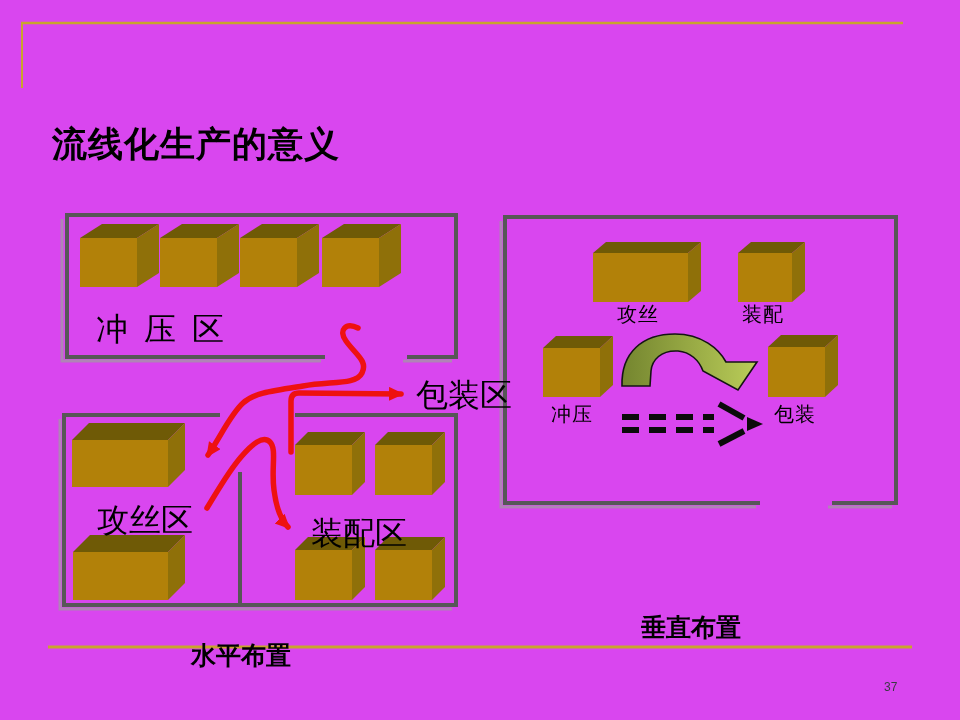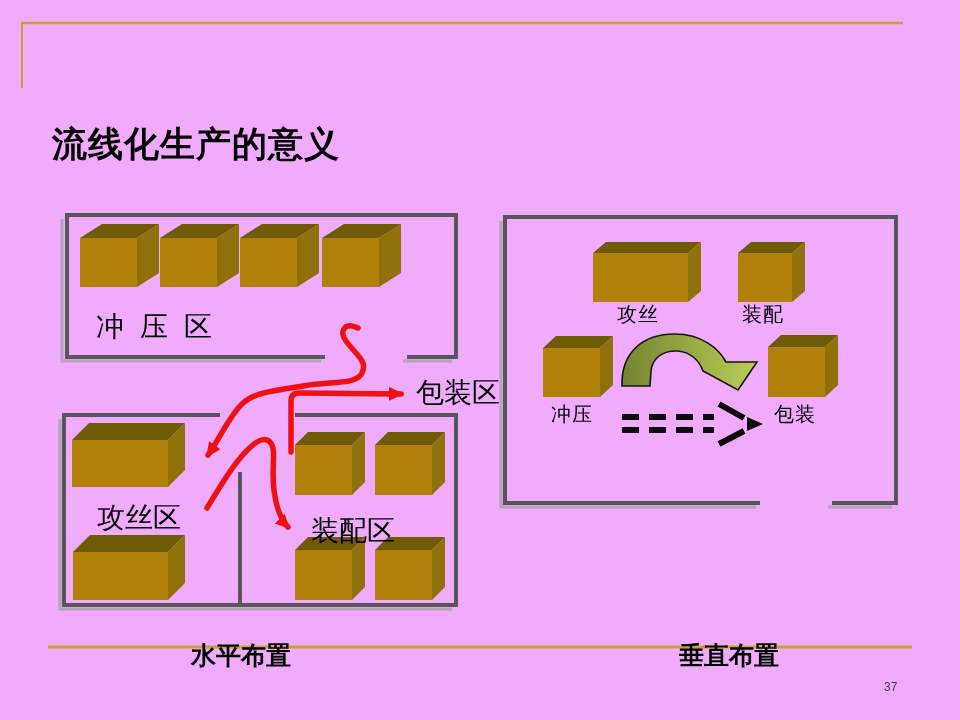--- a/index.html
+++ b/index.html
@@ -1,37 +1,37 @@
 <!DOCTYPE html>
 <html style="--gold-line: #C9A42D; --border-gray: #575757; --box-front: #B28109; --box-top: #6F5A06; --box-side: #8F7009; --arrow-red: #EE1111; --arch-dark: #74852F; --arch-light: #BACD59; --page-num-color: #3B3B44;"><head>
 <meta charset="utf-8">
 <style>
   html,body{margin:0;padding:0;background:#fff;}
-  .slide{position:relative;width:960px;height:720px;background:#f0abfc;overflow:hidden;
+  .slide{position:relative;width:960px;height:720px;background:#d946ef;overflow:hidden;
          font-family:"Liberation Sans",sans-serif;text-decoration:underline;}
   svg{position:absolute;left:0;top:0;}
   
   .cube-top{fill:var(--box-top);}
   .cube-side{fill:var(--box-side);}
   .cube-front{fill:var(--box-front);}
   
   .border{stroke:var(--border-gray);stroke-width:4;fill:none;}
   .shadow{stroke:#9e9e9e;stroke-width:3;fill:none;opacity:.7;}
   
   .red-arrow{stroke:var(--arrow-red);stroke-width:5.5;fill:none;stroke-linecap:round;stroke-linejoin:round;}
   .blk{stroke:#0b0b0b;fill:none;}
   .gold{stroke:var(--gold-line);fill:none;}
   .arch{stroke:#141414;stroke-width:1.6;}
   .stop-dark{stop-color:var(--arch-dark);}
   .stop-light{stop-color:var(--arch-light);}
   
   .lbl{position:absolute;color:#000;font-family:"Liberation Serif",serif;white-space:nowrap;line-height:1.1;}
   .title{position:absolute;left:52px;top:121px;font-size:35px;font-weight:bold;color:#000;
          font-family:"Liberation Sans",sans-serif;letter-spacing:1px;white-space:nowrap;}
-  .area3{font-size:28px;}
+  .area3{font-size:32px;}
   .spread{letter-spacing:16px;}
   .station{font-size:20px;letter-spacing:1px;}
   .caption{font-size:25px;font-weight:bold;}
   .pagenum{position:absolute;left:884px;top:680px;font-size:12px;color:var(--page-num-color);
            font-family:"Liberation Sans",sans-serif;}
 </style>
 </head>
 <body>
 
 <div class="slide">
@@ -161,16 +161,16 @@
   <div class="lbl area3" style="left:97px;top:503px;">攻丝区</div>
   <div class="lbl area3" style="left:311px;top:501px;margin-top:15px;">装配区</div>
   <div class="lbl area3" style="left:416px;top:378px;">包装区</div>
 
   <div class="lbl station" style="left:617px;top:303px;">攻丝</div>
   <div class="lbl station" style="left:742px;top:303px;">装配</div>
   <div class="lbl station" style="left:551px;top:403px;text-align:center;">冲压</div>
   <div class="lbl station" style="left:774px;top:403px;">包装</div>
 
   <div class="lbl caption" style="left:191px;top:642px;">水平布置</div>
-  <div class="lbl caption" style="left:641px;top:642px;margin-left:38px;">垂直布置</div>
+  <div class="lbl caption" style="left:641px;top:614px;">垂直布置</div>
 
   <div class="pagenum">37</div>
 </div>
 
 </body></html>

